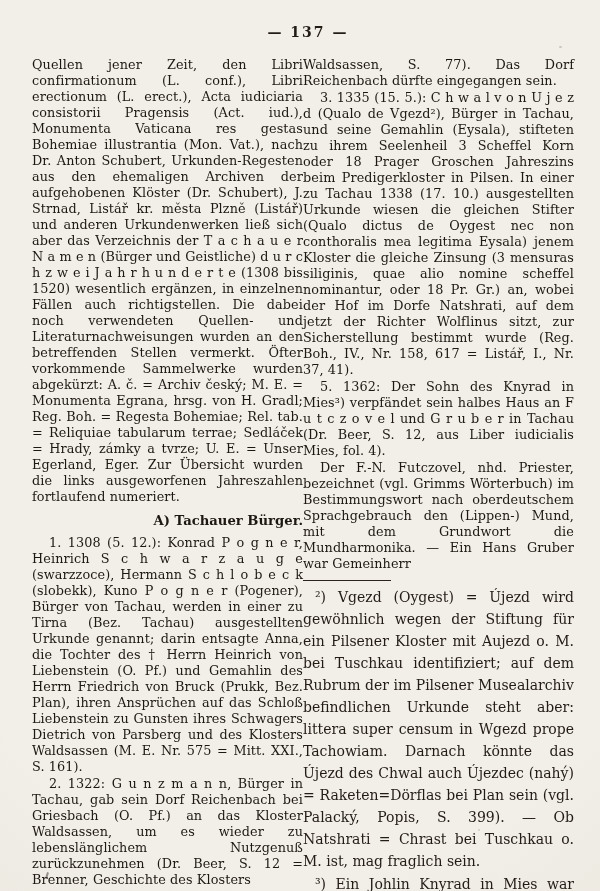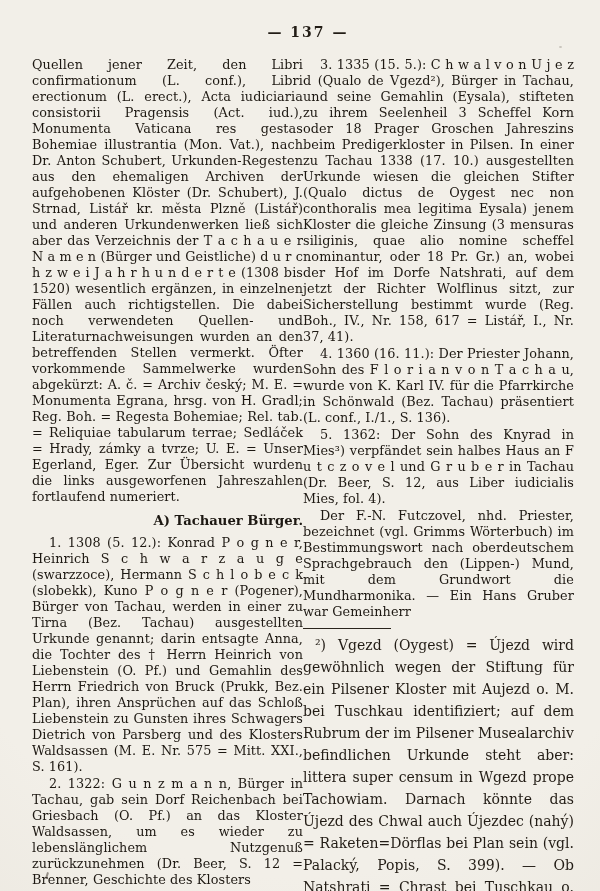--- a/index.html
+++ b/index.html
@@ -62,22 +62,22 @@
   <div class="cols">
 
     <div class="col">
       <p class="body">Quellen jener Zeit, den Libri confirmationum (L. conf.), Libri erectionum (L. erect.), Acta iudiciaria consistorii Pragensis (Act. iud.), Monumenta Vaticana res gestas Bohemiae illustrantia (Mon. Vat.), nach Dr. Anton Schubert, Urkunden-Regesten aus den ehemaligen Archiven der aufgehobenen Klöster (Dr. Schubert), J. Strnad, Listář kr. města Plzně (Listář) und anderen Urkundenwerken ließ sich aber das Verzeichnis der T a c h a u e r  N a m e n (Bürger und Geistliche) d u r c h  z w e i  J a h r h u n d e r t e (1308 bis 1520) wesentlich ergänzen, in einzelnen Fällen auch richtigstellen. Die dabei noch verwendeten Quellen- und Literaturnachweisungen wurden an den betreffenden Stellen vermerkt. Öfter vorkommende Sammelwerke wurden abgekürzt: A. č. = Archiv český; M. E. = Monumenta Egrana, hrsg. von H. Gradl; Reg. Boh. = Regesta Bohemiae; Rel. tab. = Reliquiae tabularum terrae; Sedláček = Hrady, zámky a tvrze; U. E. = Unser Egerland, Eger. Zur Übersicht wurden die links ausgeworfenen Jahreszahlen fortlaufend numeriert.</p>
       <div class="section">A) Tachauer Bürger.</div>
       <p class="body indent">1. 1308 (5. 12.): Konrad P o g n e r, Heinrich S c h w a r z a u g e (swarzzoce), Hermann S c h l o b e c k (slobekk), Kuno P o g n e r (Pogener), Bürger von Tachau, werden in einer zu Tirna (Bez. Tachau) ausgestellten Urkunde genannt; darin entsagte Anna, die Tochter des † Herrn Heinrich von Liebenstein (O. Pf.) und Gemahlin des Herrn Friedrich von Bruck (Prukk, Bez. Plan), ihren Ansprüchen auf das Schloß Liebenstein zu Gunsten ihres Schwagers Dietrich von Parsberg und des Klosters Waldsassen (M. E. Nr. 575 = Mitt. XXI., S. 161).</p>
       <p class="body indent">2. 1322: G u n z m a n n, Bürger in Tachau, gab sein Dorf Reichenbach bei Griesbach (O. Pf.) an das Kloster Waldsassen, um es wieder zu lebenslänglichem Nutzgenuß zurückzunehmen (Dr. Beer, S. 12 = Brenner, Geschichte des Klosters</p>
     </div>
 
     <div class="col">
+      <p class="body">Waldsassen, S. 77). Das Dorf Reichenbach dürfte eingegangen sein.</p>
       <p class="body indent">3. 1335 (15. 5.): C h w a l  v o n  U j e z d (Qualo de Vgezd²), Bürger in Tachau, und seine Gemahlin (Eysala), stifteten zu ihrem Seelenheil 3 Scheffel Korn oder 18 Prager Groschen Jahreszins beim Predigerkloster in Pilsen. In einer zu Tachau 1338 (17. 10.) ausgestellten Urkunde wiesen die gleichen Stifter (Qualo dictus de Oygest nec non conthoralis mea legitima Eysala) jenem Kloster die gleiche Zinsung (3 mensuras siliginis, quae alio nomine scheffel nominantur, oder 18 Pr. Gr.) an, wobei der Hof im Dorfe Natshrati, auf dem jetzt der Richter Wolflinus sitzt, zur Sicherstellung bestimmt wurde (Reg. Boh., IV., Nr. 158, 617 = Listář, I., Nr. 37, 41).</p>
-      <p class="body indent">4. 1360 (16. 11.): Der Priester Johann, Sohn des F l o r i a n  v o n  T a c h a u, wurde von K. Karl IV. für die Pfarrkirche in Schönwald (Bez. Tachau) präsentiert (L. conf., I./1., S. 136).</p>
       <p class="body indent">5. 1362: Der Sohn des Knyrad in Mies³) verpfändet sein halbes Haus an F u t c z o v e l und G r u b e r in Tachau (Dr. Beer, S. 12, aus Liber iudicialis Mies, fol. 4).</p>
       <p class="body indent">Der F.-N. Futczovel, nhd. Priester, bezeichnet (vgl. Grimms Wörterbuch) im Bestimmungswort nach oberdeutschem Sprachgebrauch den (Lippen-) Mund, mit dem Grundwort die Mundharmonika. — Ein Hans Gruber war Gemeinherr</p>
       <div class="fnrule"></div>
       <p class="footnote">²) Vgezd (Oygest) = Újezd wird gewöhnlich wegen der Stiftung für ein Pilsener Kloster mit Aujezd o. M. bei Tuschkau identifiziert; auf dem Rubrum der im Pilsener Musealarchiv befindlichen Urkunde steht aber: littera super censum in Wgezd prope Tachowiam. Darnach könnte das Újezd des Chwal auch Újezdec (nahý) = Raketen=Dörflas bei Plan sein (vgl. Palacký, Popis, S. 399). — Ob Natshrati = Chrast bei Tuschkau o. M. ist, mag fraglich sein.</p>
       <p class="footnote">³) Ein Johlin Knyrad in Mies war 1380/1 mit 2 Schock Groschen Stadtsteuer angesetzt (Festschrift Mies 1931, S. 16).</p>
     </div>
 
   </div>
 
   <div class="speck s1"></div>

